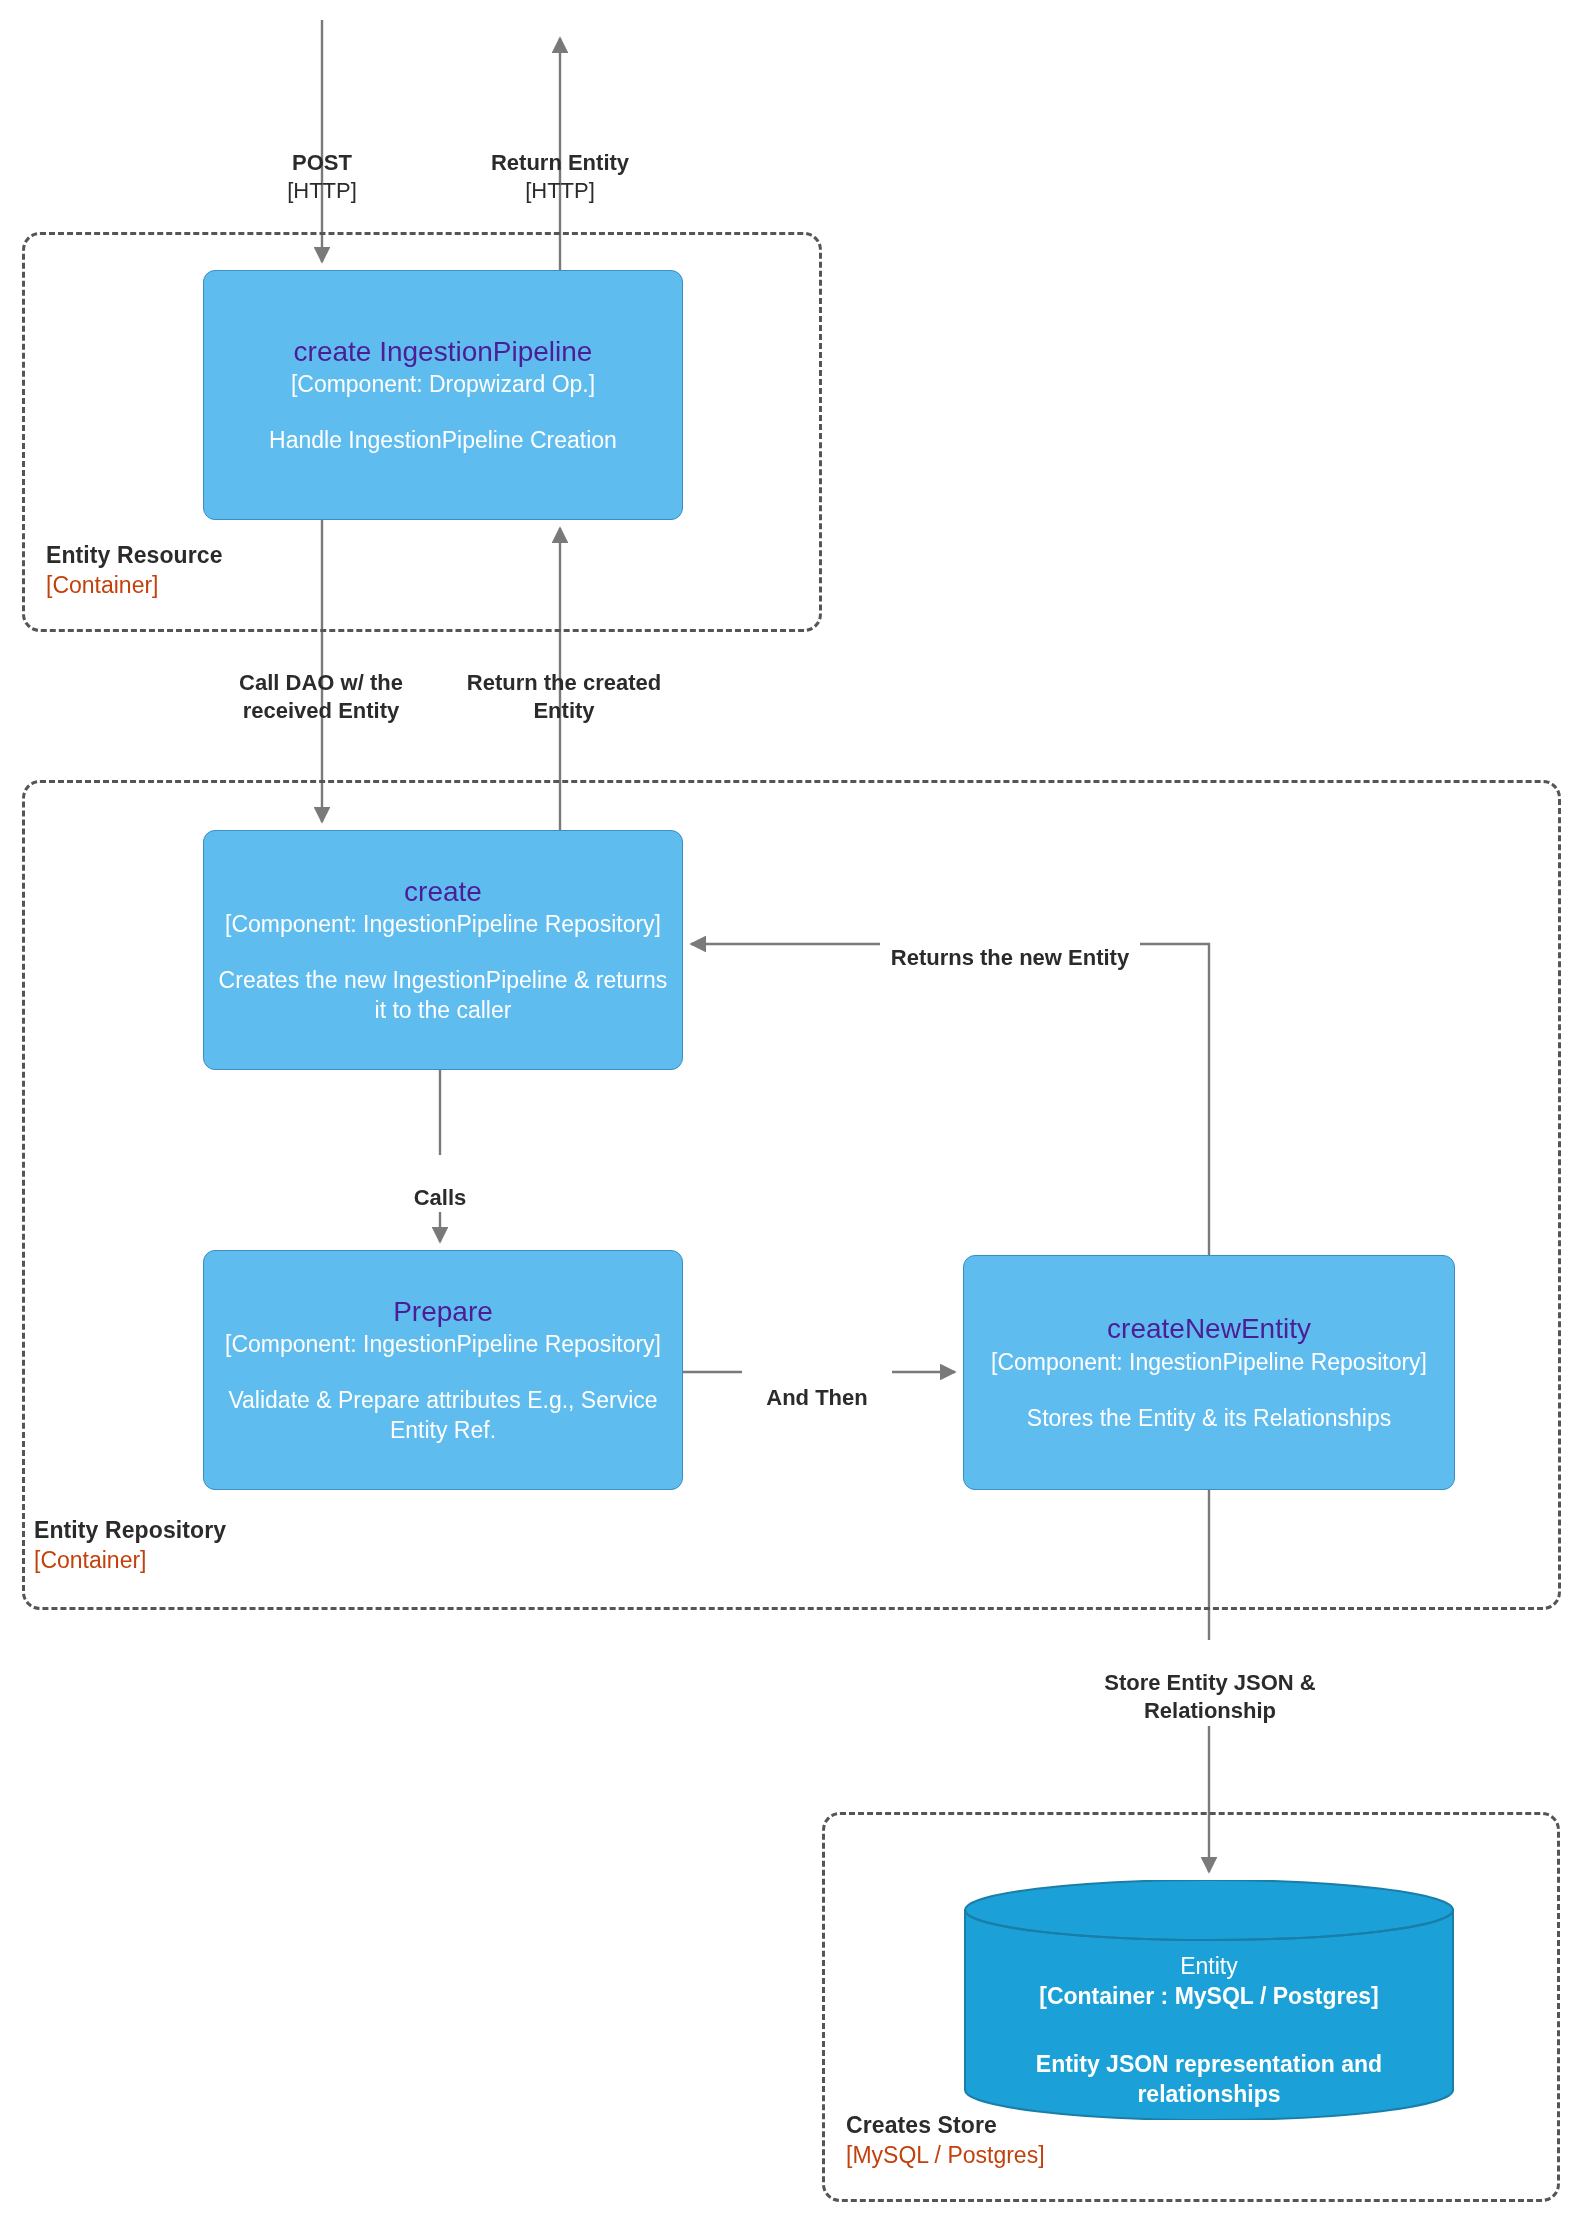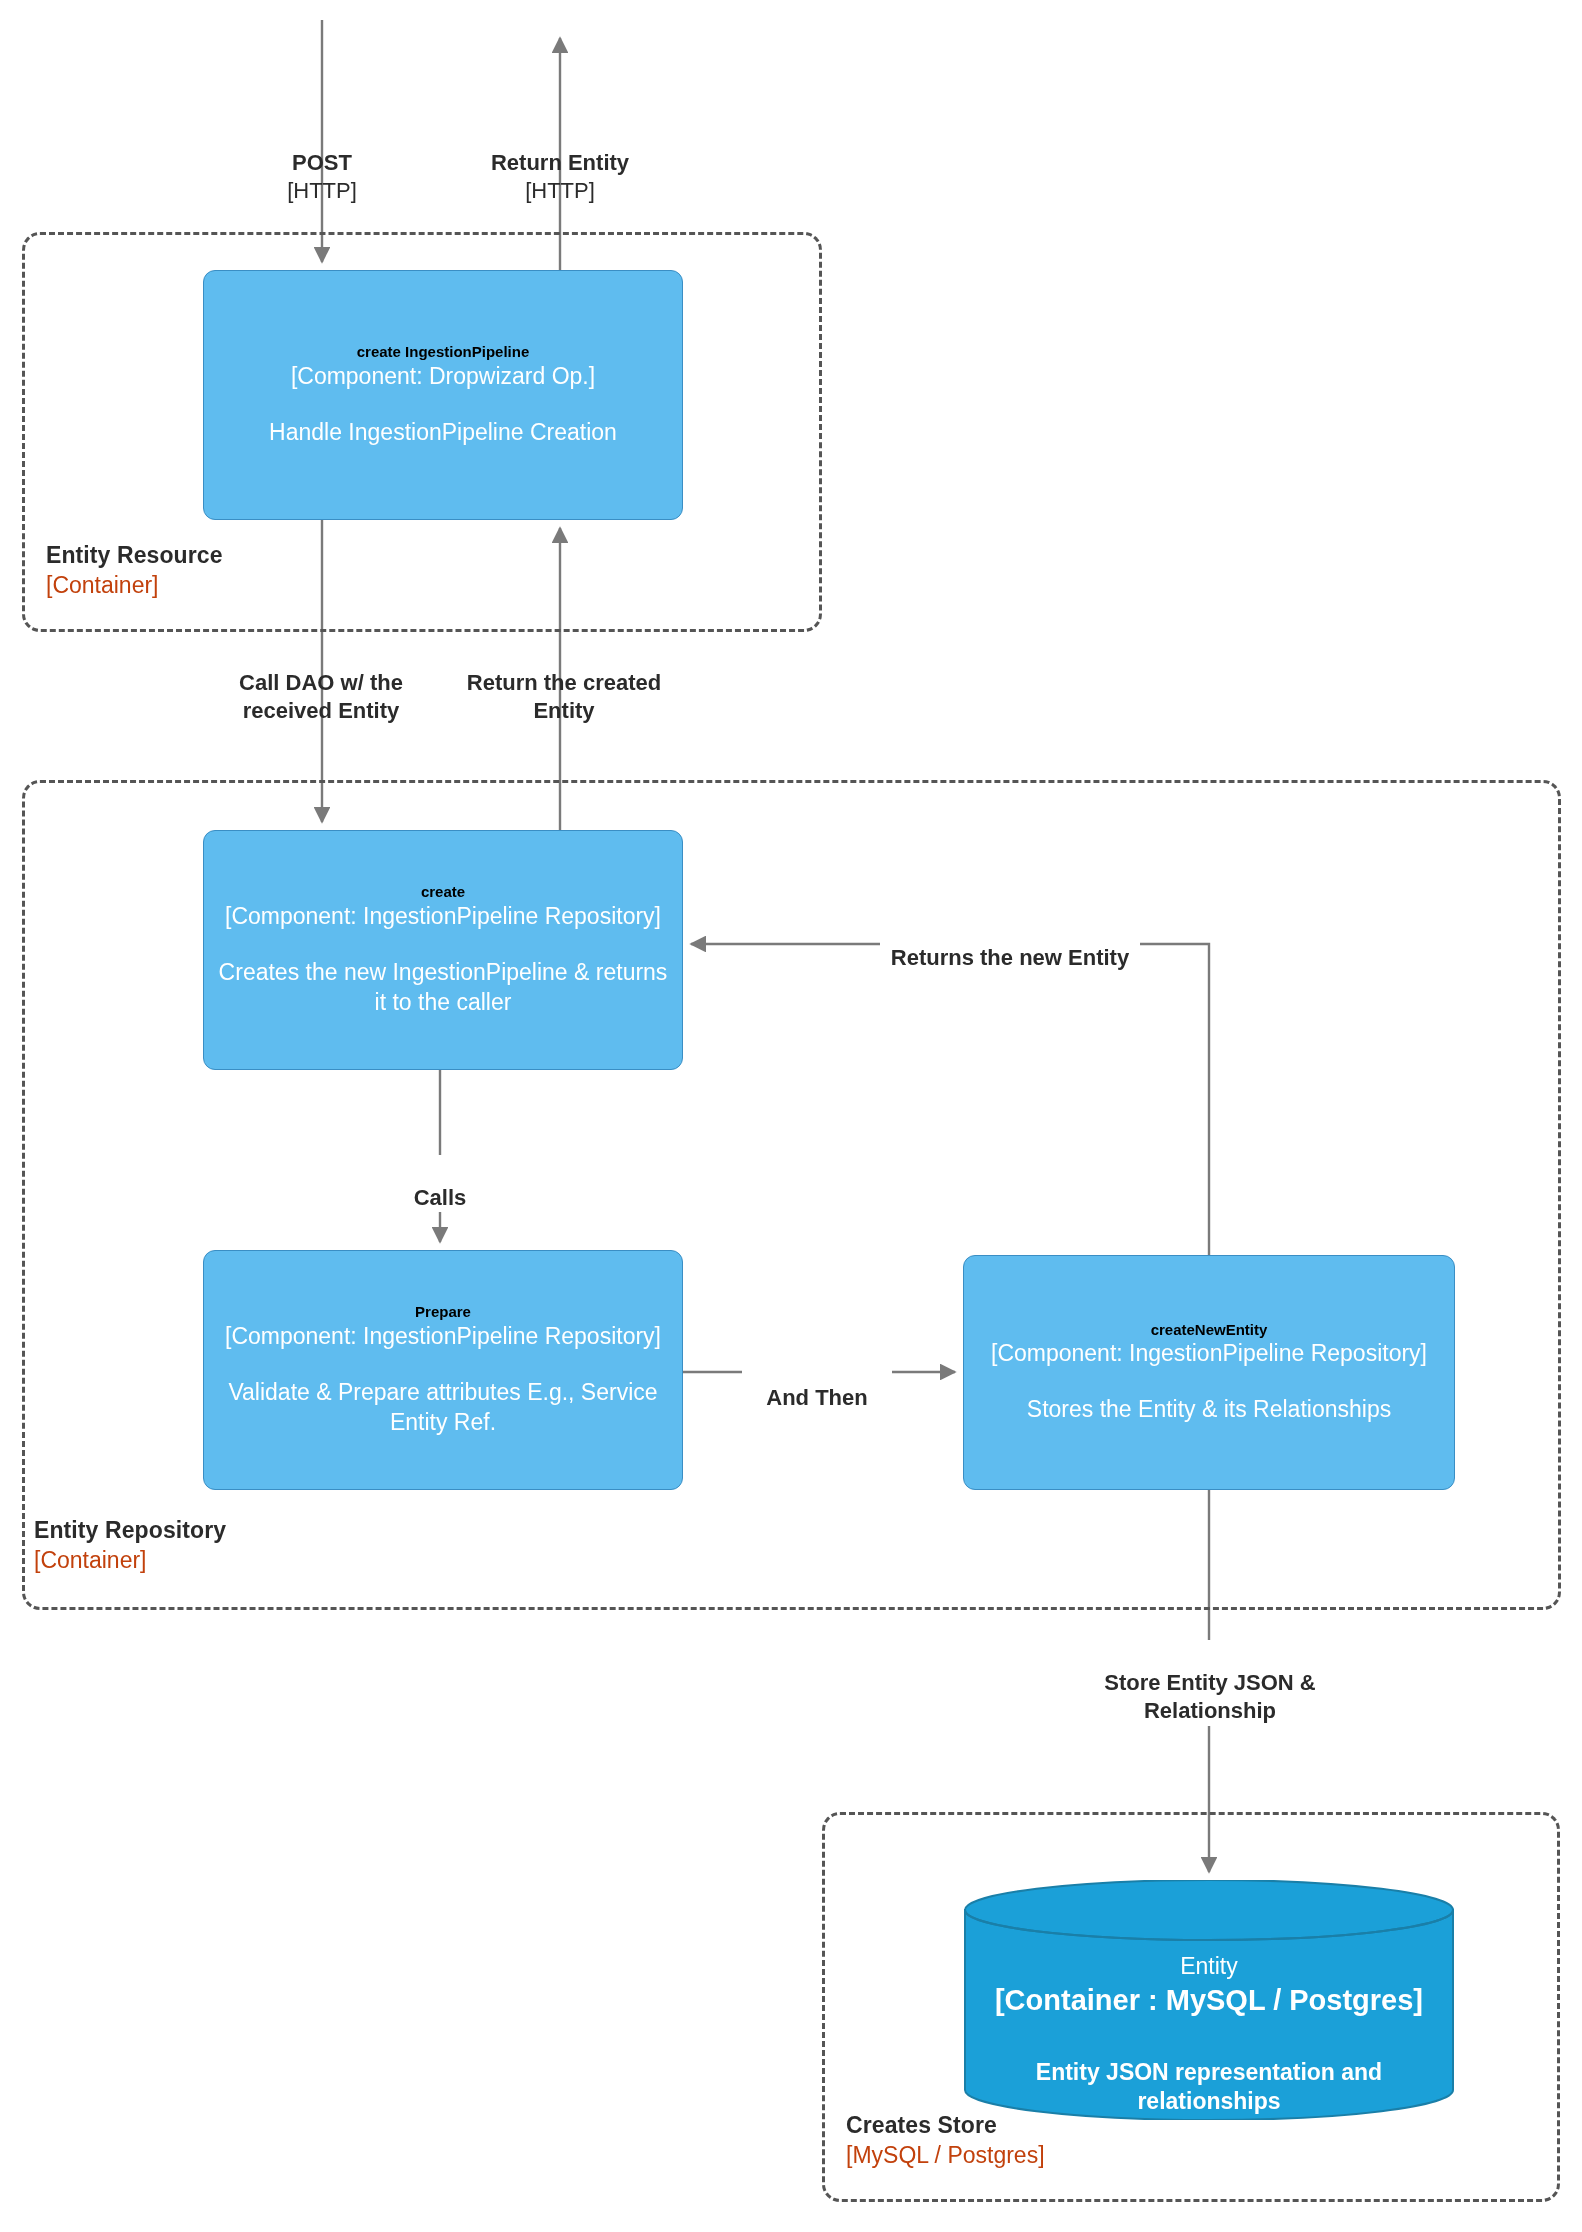--- a/index.html
+++ b/index.html
@@ -43,24 +43,24 @@
     box-sizing:border-box;
     display:flex;
     flex-direction:column;
     align-items:center;
     justify-content:center;
     color:#ffffff;
     text-align:center;
     padding:10px 12px;
   }
   .node .n-title{
-    font-size:15px;
-    font-weight:bold;
-    line-height:1.30;
-    color:#000000;
+    font-size:28px;
+    font-weight:normal;
+    line-height:1.30;
+    color:#4c1d95;
   }
   .node .n-tech{
     font-size:23px;
     font-weight:normal;
     line-height:1.30;
     color:#ffffff;
   }
   .node .n-desc{
     font-size:23px;
     font-weight:normal;
@@ -77,21 +77,21 @@
   .cyl-svg{position:absolute;left:0;top:0;}
   .cyl-text{
     position:absolute;
     left:0; right:0;
     text-align:center;
     color:#ffffff;
     padding:0 10px;
     box-sizing:border-box;
   }
   .cyl-text .n-title{font-size:23px;font-weight:normal;line-height:1.30;}
-  .cyl-text .n-tech{font-size:29px;font-weight:bold;line-height:1.30;}
+  .cyl-text .n-tech{font-size:23px;font-weight:bold;line-height:1.30;}
   .cyl-text .n-desc{font-size:23px;font-weight:bold;line-height:1.30;margin-top:38px;}
 
   
   #edges{position:absolute;left:0;top:0;width:1582px;height:2232px;pointer-events:none;}
 
   
   .edge-label{
     position:absolute;
     font-size:22px;
     font-weight:bold;

